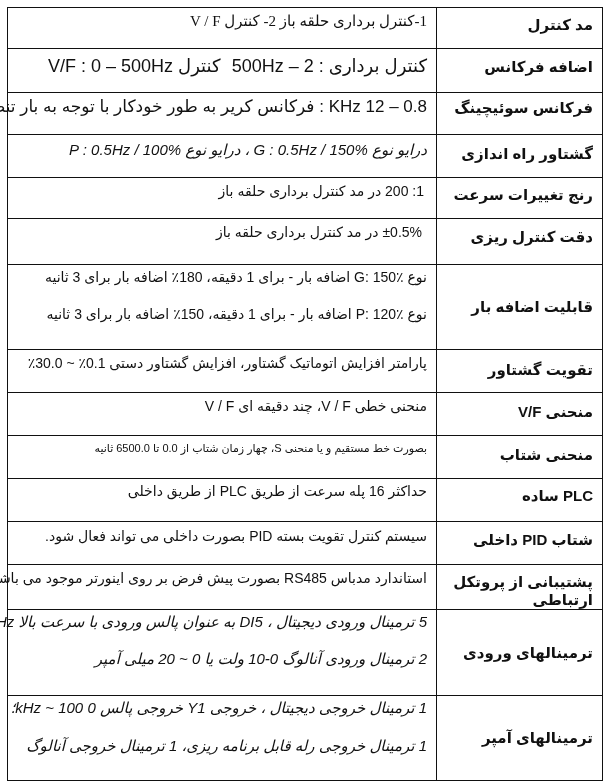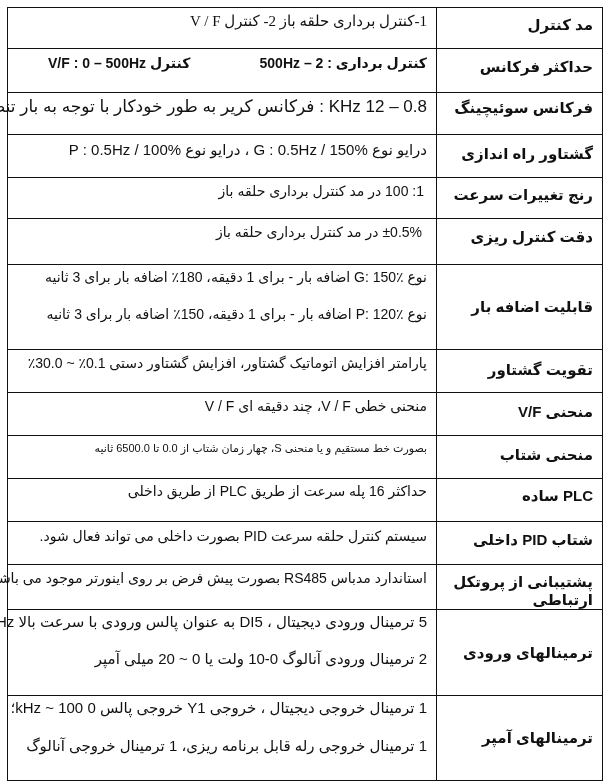--- a/index.html
+++ b/index.html
@@ -15,40 +15,40 @@
   .label {
     display: block; font-weight: bold; font-size: 15px; text-align: right;
     padding-right: 9px; line-height: 1.2;
   }
   .value-cell { text-align: right; }
   .val {
     display: block; font-size: 14px; padding-right: 9px; padding-left: 4px;
     white-space: nowrap; line-height: 1.2;
   }
   .val.serif { font-family: "Liberation Serif", "DejaVu Serif", serif; font-size: 15px; }
-  .val.big { font-size: 15px; }
+  .val.big { font-size: 15px; font-style: italic; }
   .two-col { display: flex; flex-direction: row; justify-content: space-between; padding-right: 9px; padding-left: 40px; }
-  .two-col span { font-size: 14px; white-space: nowrap; font-weight: bold; }
+  .two-col span { font-size: 18px; white-space: nowrap; }
 </style>
 </head>
 <body>
 
 <table class="spec-table">
   <tbody>
     <tr style="height:41px">
       <td class="label-cell">
           <span class="label" style="padding-top:8px">مد کنترل</span>
         </td>
       <td class="value-cell">
           <span class="val serif" style="padding-top:4px">1-کنترل برداری حلقه باز 2- کنترل V / F</span>
         </td>
     </tr>
     <tr style="height:44px">
       <td class="label-cell">
-          <span class="label" style="padding-top:9px">حداکثر فرکانس</span>
+          <span class="label" style="padding-top:9px">اضافه فرکانس</span>
         </td>
       <td class="value-cell">
         <div class="two-col" style="padding-top:6px">
           <span>کنترل برداری : 2 – 500Hz</span>
           <span>کنترل V/F : 0 – 500Hz</span>
         </div>
       </td>
     </tr>
     <tr style="height:42px">
       <td class="label-cell">
@@ -64,21 +64,21 @@
         </td>
       <td class="value-cell">
           <span class="val big" style="padding-top:6px">درایو نوع G : 0.5Hz / 150% ، درایو نوع P : 0.5Hz / 100%</span>
         </td>
     </tr>
     <tr style="height:41px">
       <td class="label-cell">
           <span class="label" style="padding-top:8px">رنج تغییرات سرعت</span>
         </td>
       <td class="value-cell">
-          <span class="val" style="padding-top:5px;padding-right:12px">1: 100 در مد کنترل برداری حلقه باز</span>
+          <span class="val" style="padding-top:5px;padding-right:12px">1: 200 در مد کنترل برداری حلقه باز</span>
         </td>
     </tr>
     <tr style="height:46px">
       <td class="label-cell">
           <span class="label" style="padding-top:9px">دقت کنترل ریزی</span>
         </td>
       <td class="value-cell">
           <span class="val" style="padding-top:5px;padding-right:14px">±0.5% در مد کنترل برداری حلقه باز</span>
         </td>
     </tr>
@@ -121,21 +121,21 @@
         </td>
       <td class="value-cell">
           <span class="val" style="padding-top:4px">حداکثر 16 پله سرعت از طریق PLC از طریق داخلی</span>
         </td>
     </tr>
     <tr style="height:43px">
       <td class="label-cell">
           <span class="label" style="padding-top:9px">شتاب PID داخلی</span>
         </td>
       <td class="value-cell">
-          <span class="val" style="padding-top:6px">سیستم کنترل حلقه سرعت PID بصورت داخلی می تواند فعال شود.</span>
+          <span class="val" style="padding-top:6px">سیستم کنترل تقویت بسته PID بصورت داخلی می تواند فعال شود.</span>
         </td>
     </tr>
     <tr style="height:42px">
       <td class="label-cell">
           <span class="label" style="padding-top:8px">پشتیبانی از پروتکل ارتباطی</span>
         </td>
       <td class="value-cell">
           <span class="val" style="padding-top:5px">استاندارد مدباس RS485 بصورت پیش فرض بر روی اینورتر موجود می باشد</span>
         </td>
     </tr>

